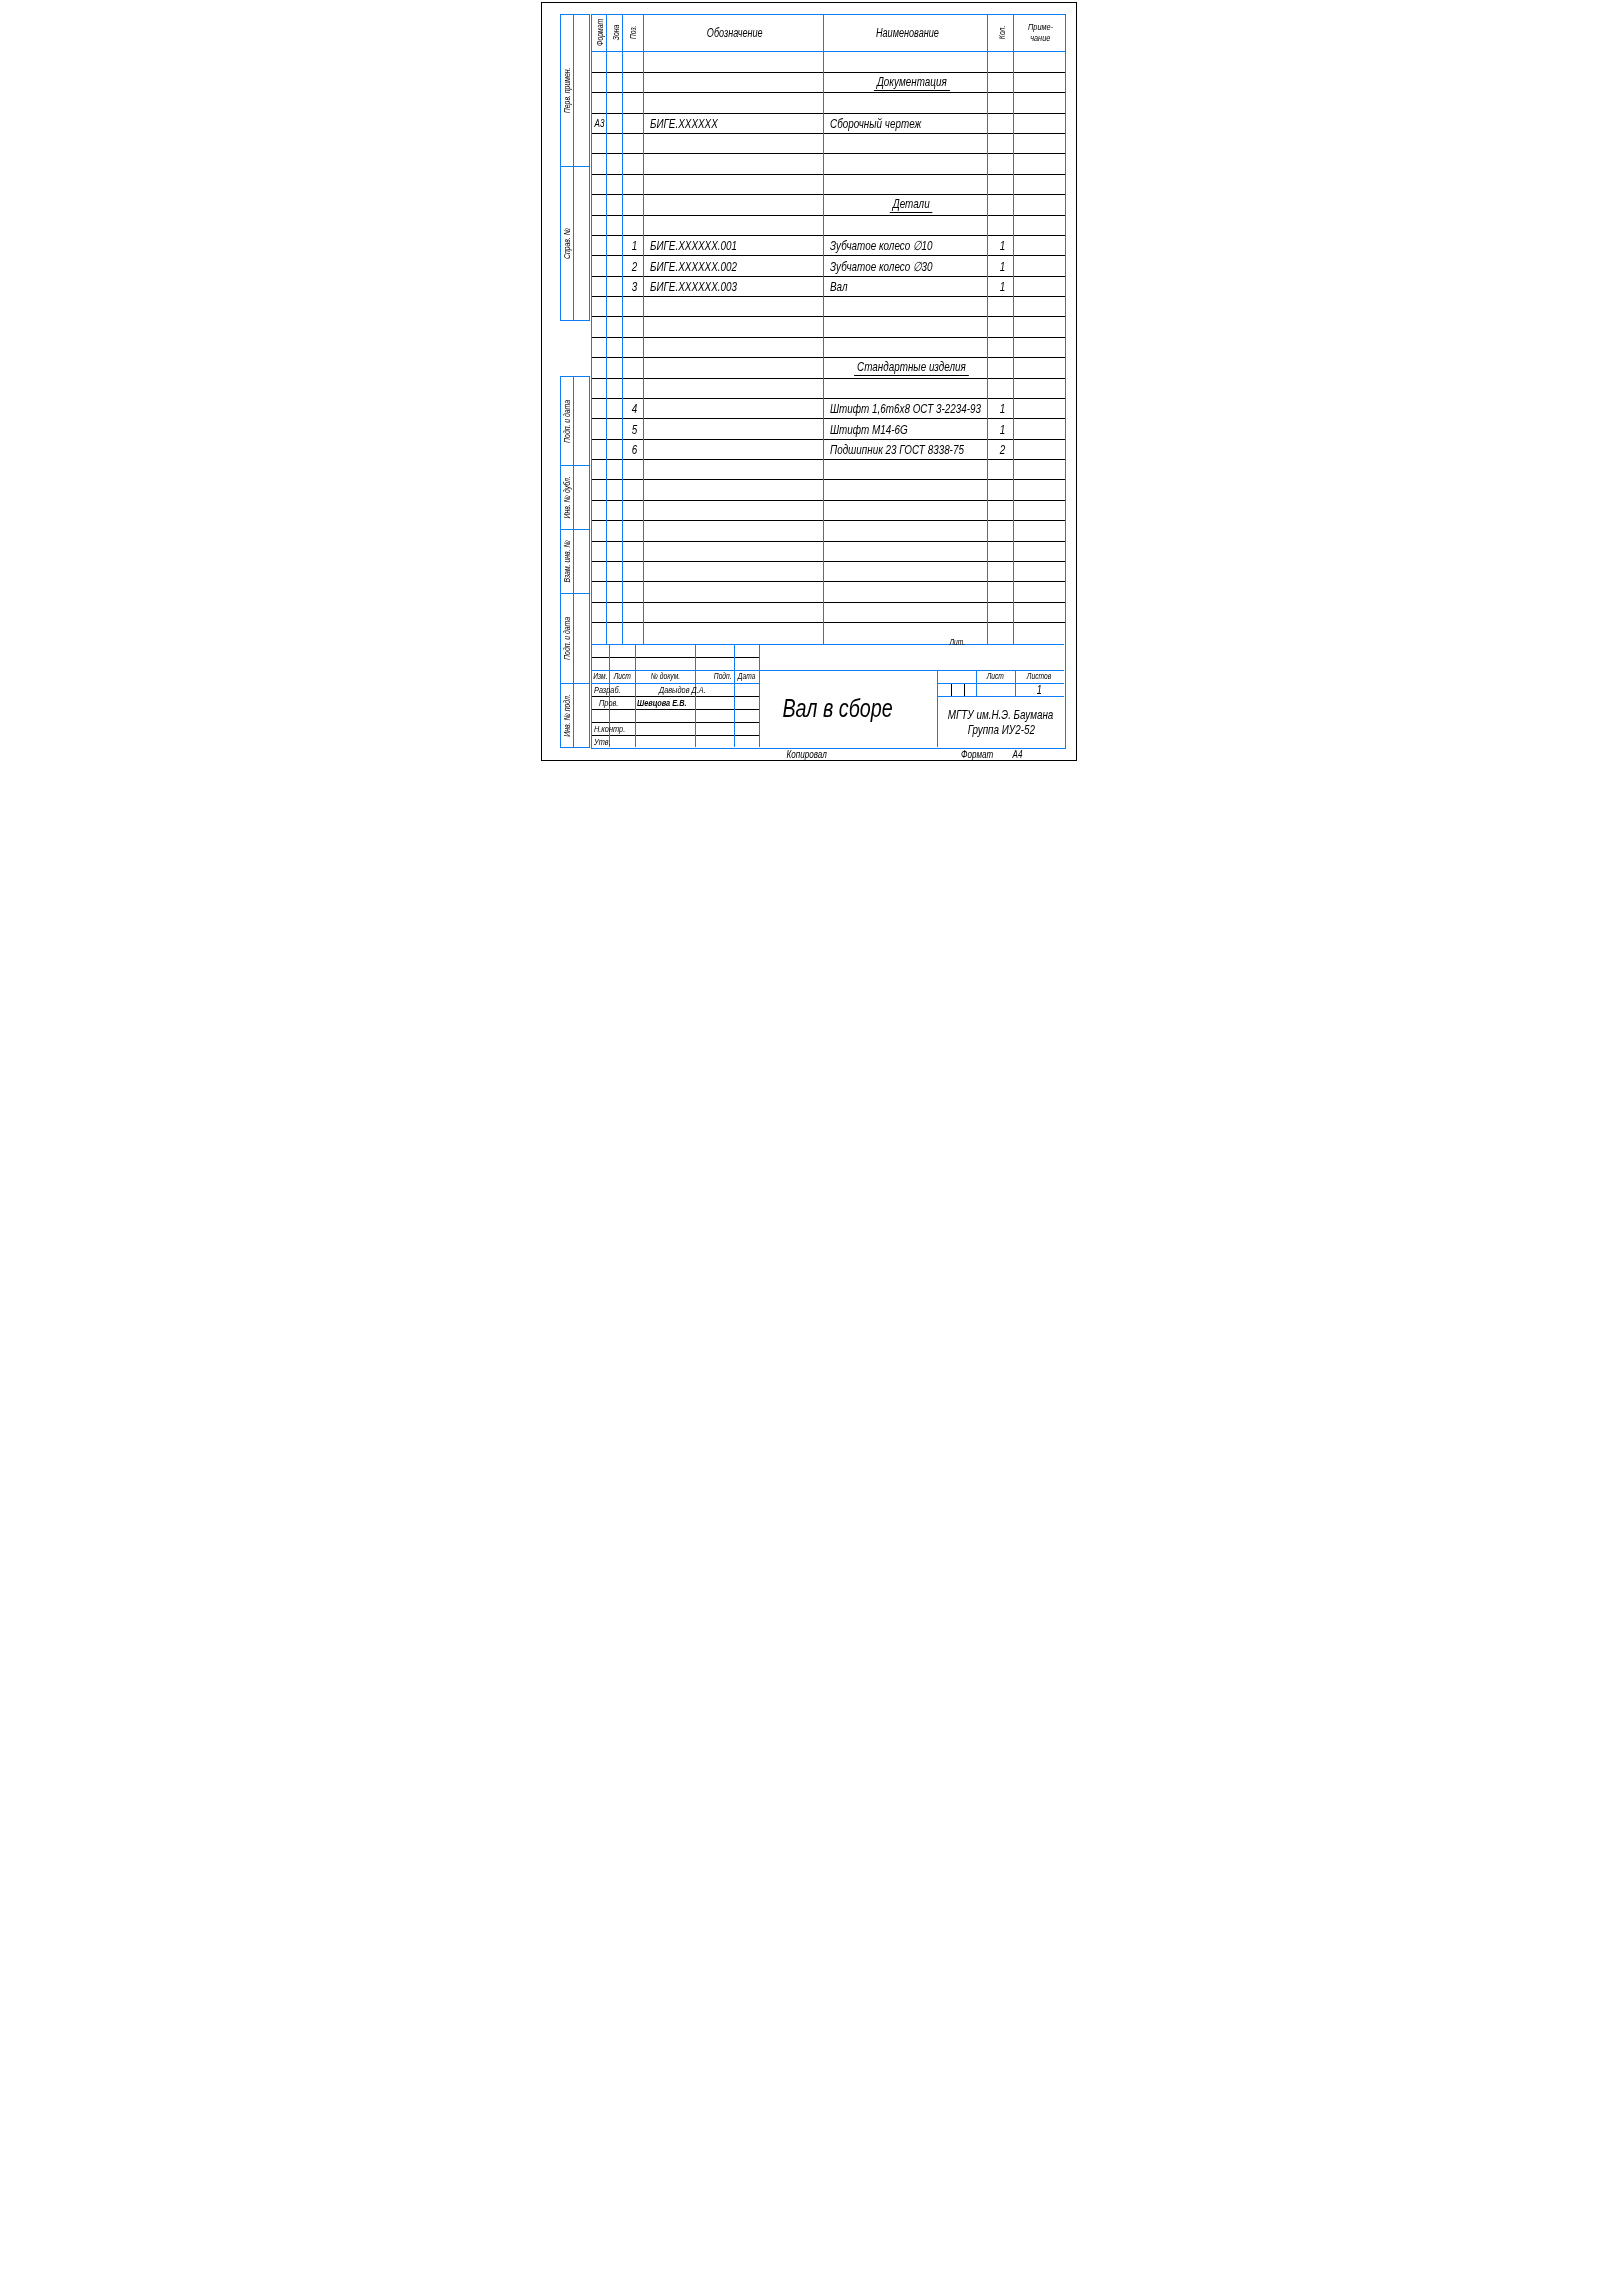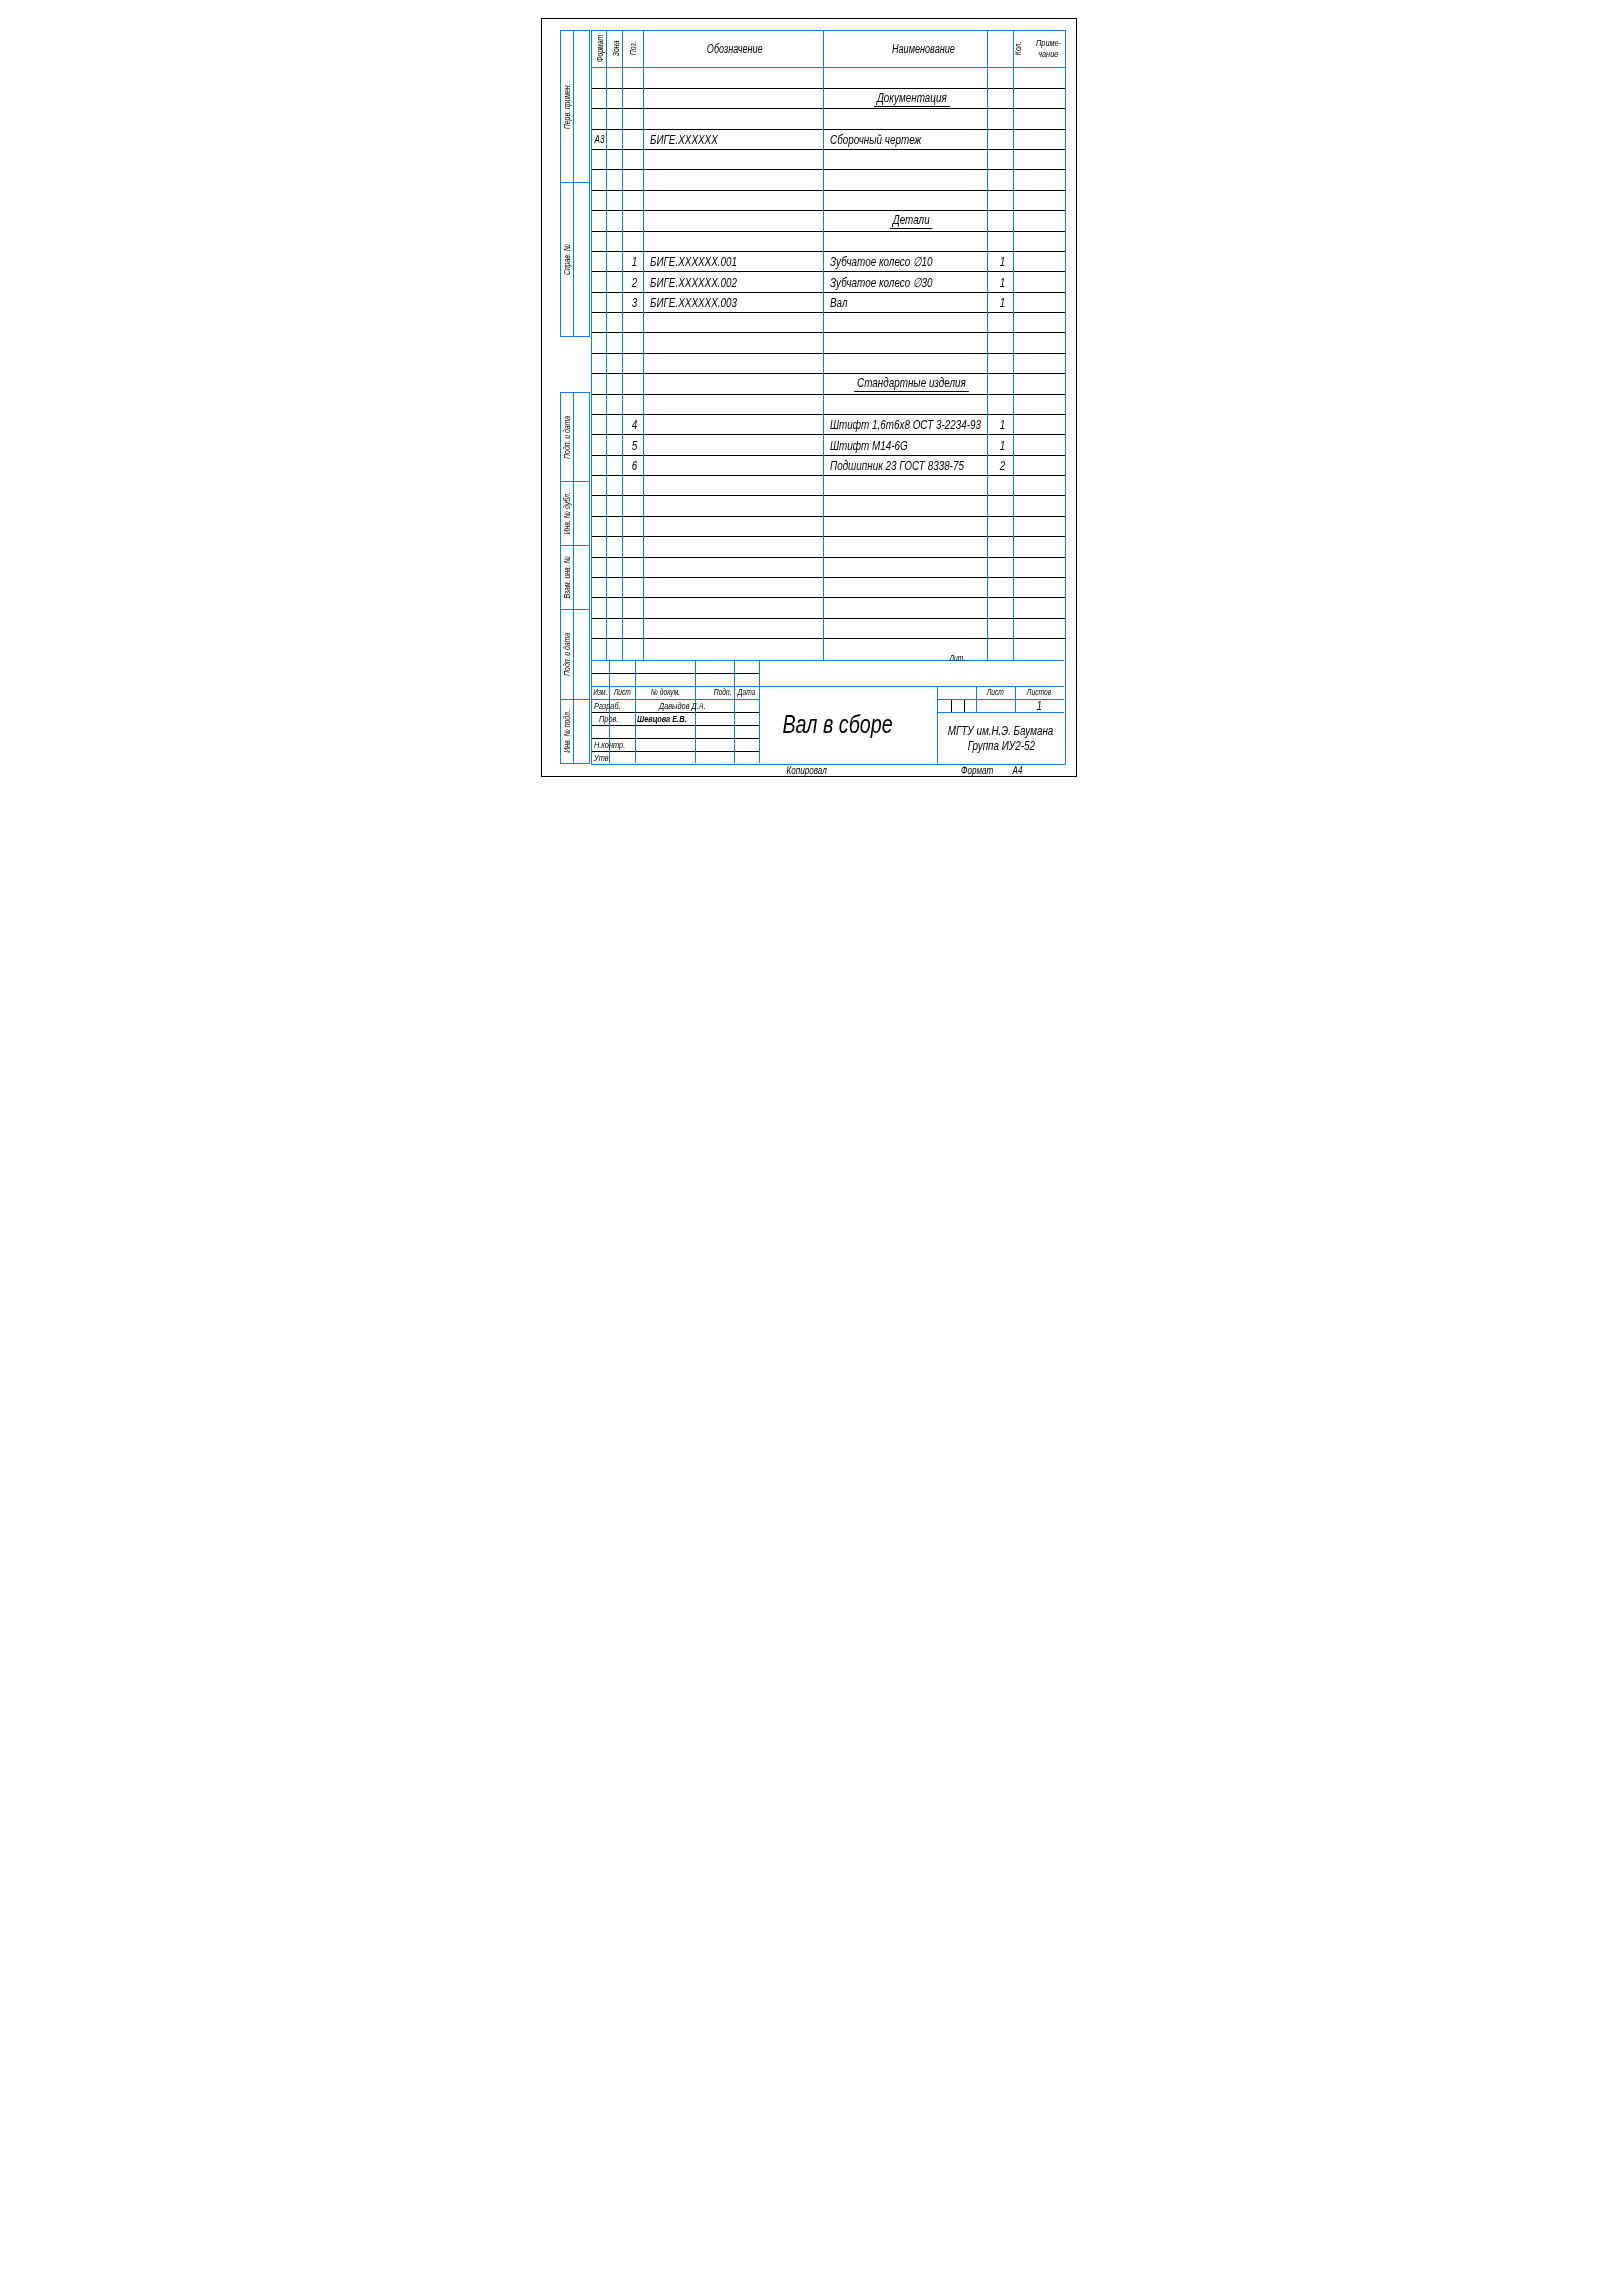--- a/index.html
+++ b/index.html
@@ -1,17 +1,17 @@
 <!DOCTYPE html>
 <html style="--blue: #0b7ef5; --ink: #000000;font-size:7.8px"><head>
 <meta charset="utf-8">
 <style>
   :root { --blue:#0b7ef5; --ink:#000; }
   html,body { margin:0; padding:0; background:#ffffff; }
-  .page { position:relative; width:539px; height:762px; margin:16px auto; background:#fff;
+  .page { position:relative; width:539px; height:762px; margin:0 auto; background:#fff;
           font-family:"Liberation Sans", sans-serif; color:var(--ink); overflow:hidden; }
   .page-border { position:absolute; left:1.5px; top:1.5px; right:1.5px; bottom:1.5px;
                  border:1px solid #000; pointer-events:none; }
 
   
   .gt { font-style:italic; display:inline-block; transform:scaleX(0.76); transform-origin:50% 50%;
         white-space:nowrap; line-height:1; }
   .gt.left { transform-origin:0 50%; }
   .vtext { font-style:italic; display:inline-block; transform:rotate(-90deg) scaleX(0.78);
            white-space:nowrap; line-height:1; }
@@ -127,21 +127,21 @@
           </div>
         <div class="hcell c-zone">
             <span class="vtext">Зона</span>
           </div>
         <div class="hcell c-pos">
             <span class="vtext">Поз.</span>
           </div>
         <div class="hcell c-designation" style="justify-content:center; padding-left:0;">
             <span class="gt">Обозначение</span>
           </div>
-        <div class="hcell c-name" style="justify-content:center; padding-left:16px;">
+        <div class="hcell c-name" style="justify-content:center; padding-left:0;">
             <span class="gt">Наименование</span>
           </div>
         <div class="hcell c-qty">
             <span class="vtext">Кол.</span>
           </div>
         <div class="hcell c-note">
           <span class="note-two-lines">
             <span class="gt">Приме-</span>
             <span class="gt">чание</span>
           </span>

